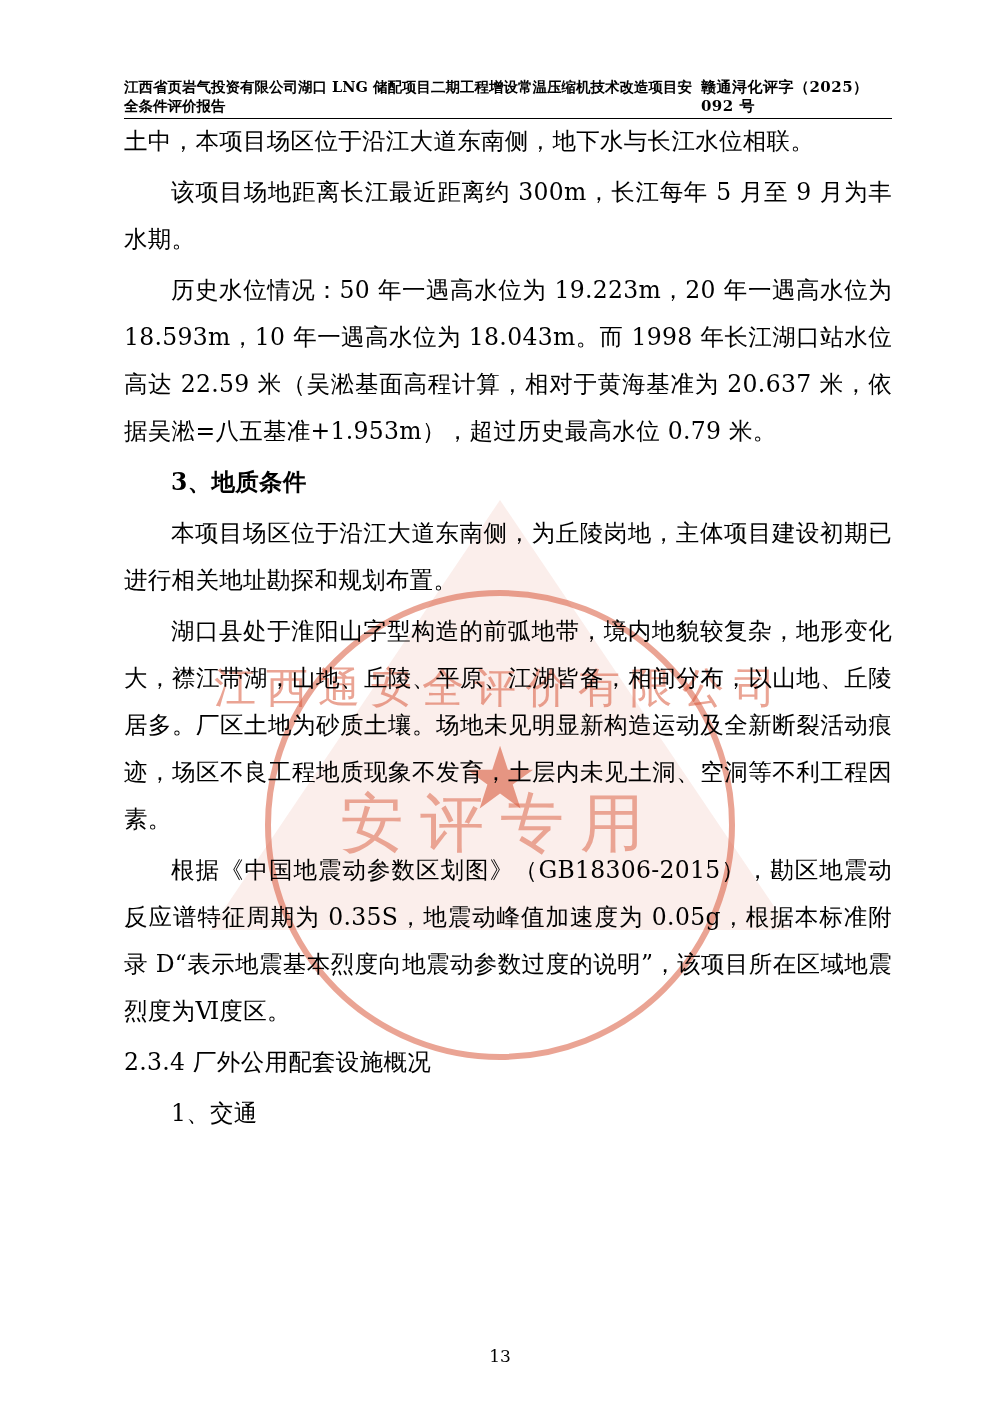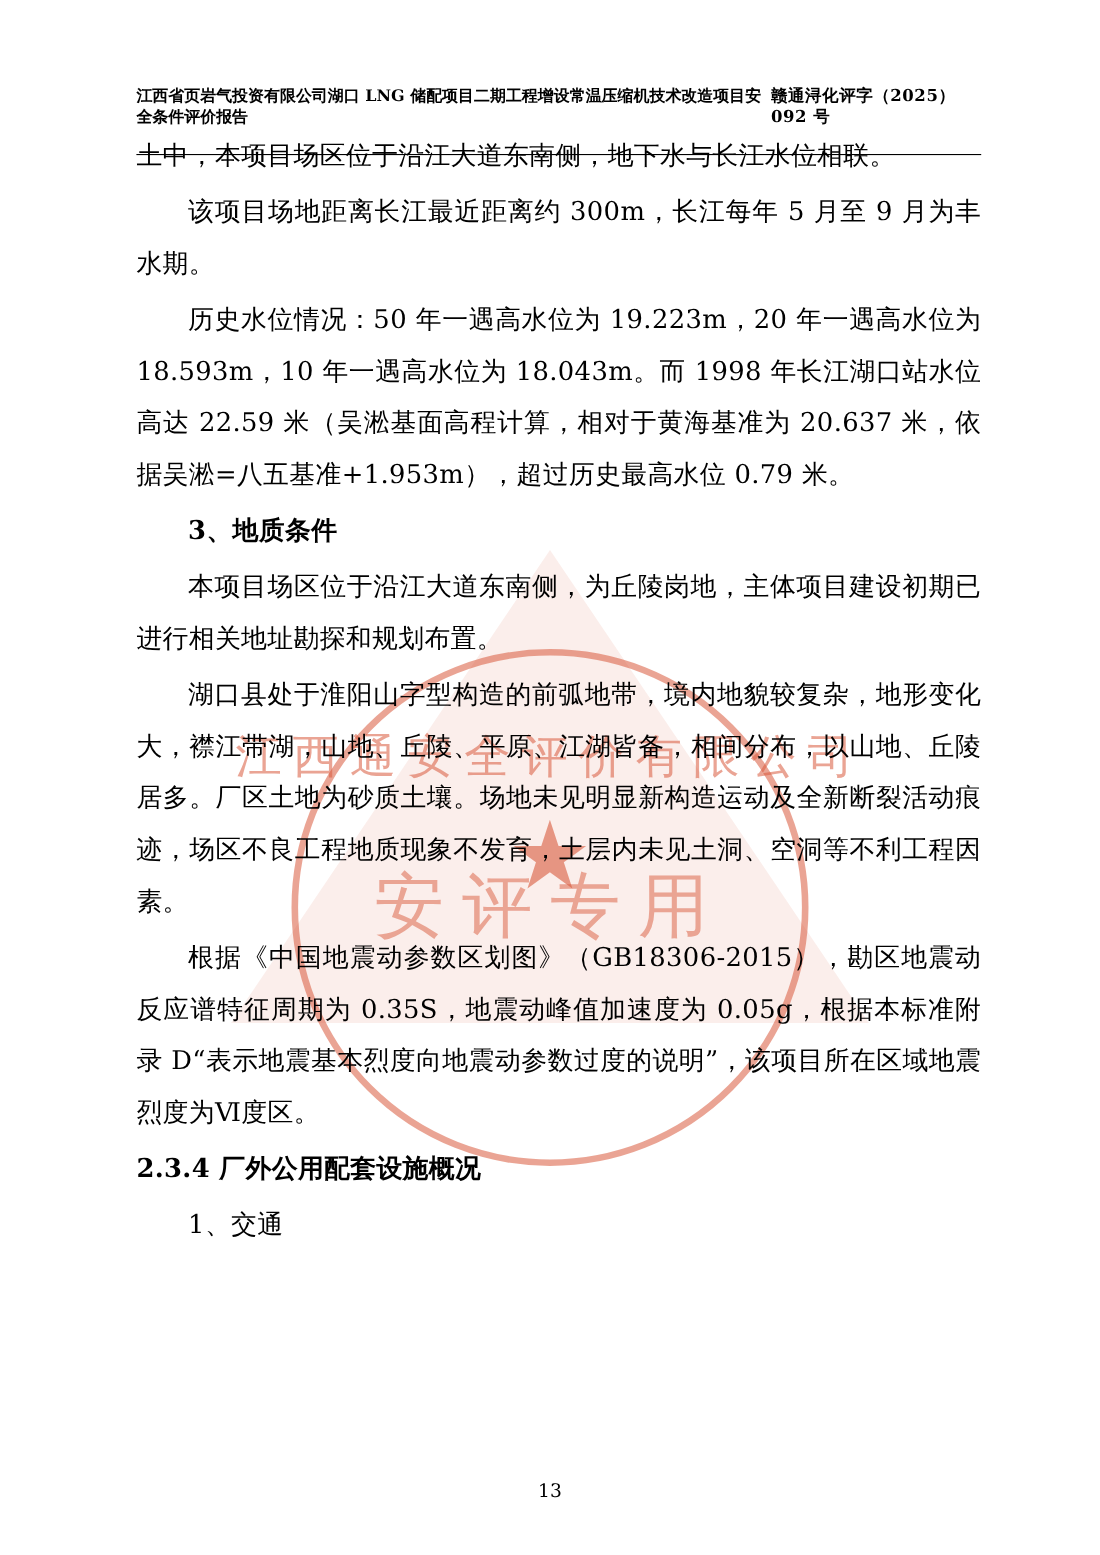--- a/index.html
+++ b/index.html
@@ -84,21 +84,21 @@
   .header {
     position: absolute;
     top: 78px;
     left: 124px;
     right: 108px;
     display: flex;
     justify-content: center;
     align-items: flex-end;
     font-size: 14.5px;
     font-weight: bold;
-    padding-bottom: 24px;
+    padding-bottom: 2px;
     border-bottom: 1.6px solid #000;
     z-index: 10;
   }
   .header-right {
     font-size: 15px;
     font-weight: bold;
     letter-spacing: 0.5px;
   }
 
   
@@ -118,21 +118,21 @@
     letter-spacing: 0.3px;
   }
   p.indent {
     text-indent: 2em;
   }
   p.heading {
     font-weight: bold;
     text-indent: 2em;
   }
   p.section-heading {
-    font-weight: bold;
+    font-weight: normal;
     text-indent: 0;
   }
 
   
   .footer {
     position: absolute;
     bottom: 48px;
     left: 0;
     width: 100%;
     text-align: center;

